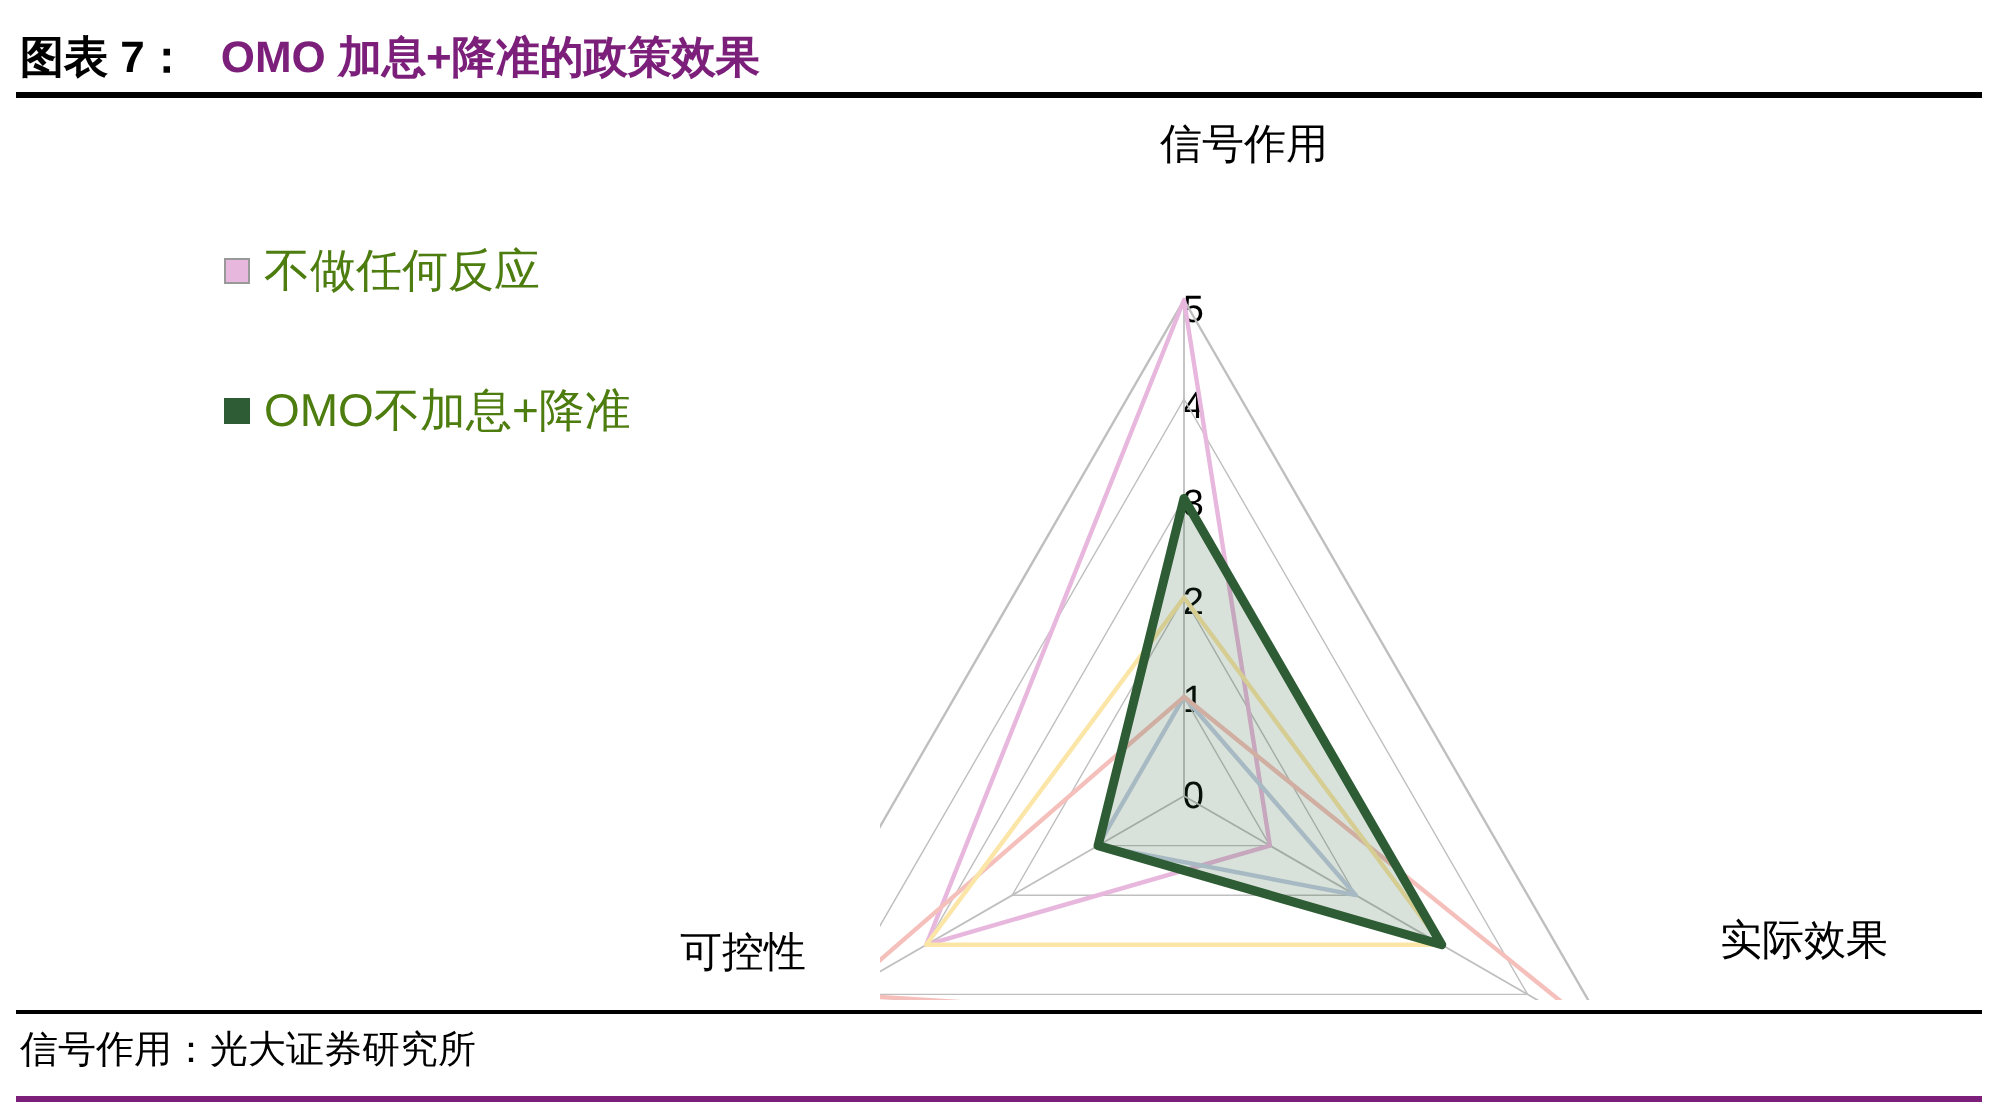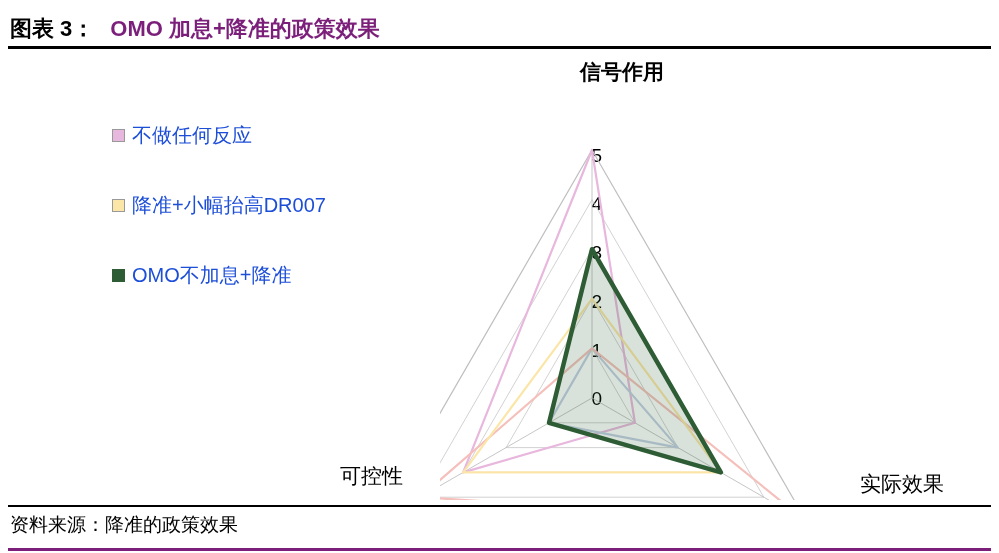--- a/index.html
+++ b/index.html
@@ -91,47 +91,46 @@
   }
   .legend-swatch {
     width: 13px;
     height: 13px;
     border: 1.5px solid #999999;
     margin-right: 7px;
     flex: 0 0 auto;
     box-sizing: border-box;
   }
   .legend-label {
-    font-size: 20px;
-    white-space: nowrap;
-    color: #1d4ed8;
+    font-size: 23px;
+    white-space: nowrap;
+    color: #4d7c0f;
   }
 
   
   .chart {
     position: absolute;
     left: 440px;
     top: 50px;
     width: 545px;
     height: 450px;
   }
   .axis-title {
     position: absolute;
     font-size: 21px;
     color: #000000;
     white-space: nowrap;
   }
   .axis-title.top {
     left: 140px;
     top: 8px;
-    font-weight: bold;
   }
   .axis-title.right {
     left: 420px;
-    top: 420px;
+    top: 406px;
     text-align: right;
   }
   .axis-title.left {
     left: -100px;
     top: 412px;
   }
   .tick-label {
     position: absolute;
     font-size: 19px;
     color: #000000;
@@ -139,33 +138,29 @@
     width: 22px;
   }
 </style>
 </head>
 <body>
 
 <div class="page">
 
   <div class="header">
     <div class="header-title">
-      <span class="lbl">图表 3：</span><span class="ttl">OMO 加息+降准的政策效果</span>
+      <span class="lbl">图表 7：</span><span class="ttl">OMO 加息+降准的政策效果</span>
     </div>
   </div>
   <div class="rule-top"></div>
 
   <div class="legend">
     <div class="legend-item">
       <span class="legend-swatch" style="background:#e8b7dd;"></span>
       <span class="legend-label">不做任何反应</span>
-    </div>
-    <div class="legend-item">
-      <span class="legend-swatch" style="background:#fbe6a8;"></span>
-      <span class="legend-label">降准+小幅抬高DR007</span>
     </div>
     <div class="legend-item">
       <span class="legend-swatch" style="background:#2e5c34;border-color:#2e5c34;"></span>
       <span class="legend-label">OMO不加息+降准</span>
     </div>
   </div>
 
   <div class="chart">
 
     <div class="axis-title top">信号作用</div>
@@ -190,16 +185,16 @@
         <line x1="152" y1="348" x2="-62.77430013854081" y2="472" stroke="#bfbfbf" stroke-width="0.9"></line>
         <polygon points="152.00000000000003,100 194.95486002770815,372.8 23.13541991687555,422.4" fill="none" stroke="#e8b7dd" stroke-width="2.2" stroke-linejoin="round"></polygon>
         <polygon points="152,298.4 237.9097200554163,397.6 109.04513997229185,372.8" fill="none" stroke="#c3cfe3" stroke-width="2.2" stroke-linejoin="round"></polygon>
         <polygon points="152,298.4 366.7743001385408,472 -19.81944011083263,447.2" fill="none" stroke="#f5c0bb" stroke-width="2.2" stroke-linejoin="round"></polygon>
         <polygon points="152,248.8 280.86458008312445,422.4 23.13541991687555,422.4" fill="none" stroke="#fbe6a8" stroke-width="2.2" stroke-linejoin="round"></polygon>
         <polygon points="152,199.20000000000002 280.86458008312445,422.4 109.04513997229185,372.8" fill="rgba(46,92,52,0.18)" stroke="#2e5c34" stroke-width="4.5" stroke-linejoin="round"></polygon>
       </svg>
   </div>
 
   <div class="rule-bottom"></div>
-  <div class="footer">资料来源：降准的政策效果</div>
+  <div class="footer">信号作用：光大证券研究所</div>
   <div class="rule-foot"></div>
 
 </div>
 
 </body></html>

